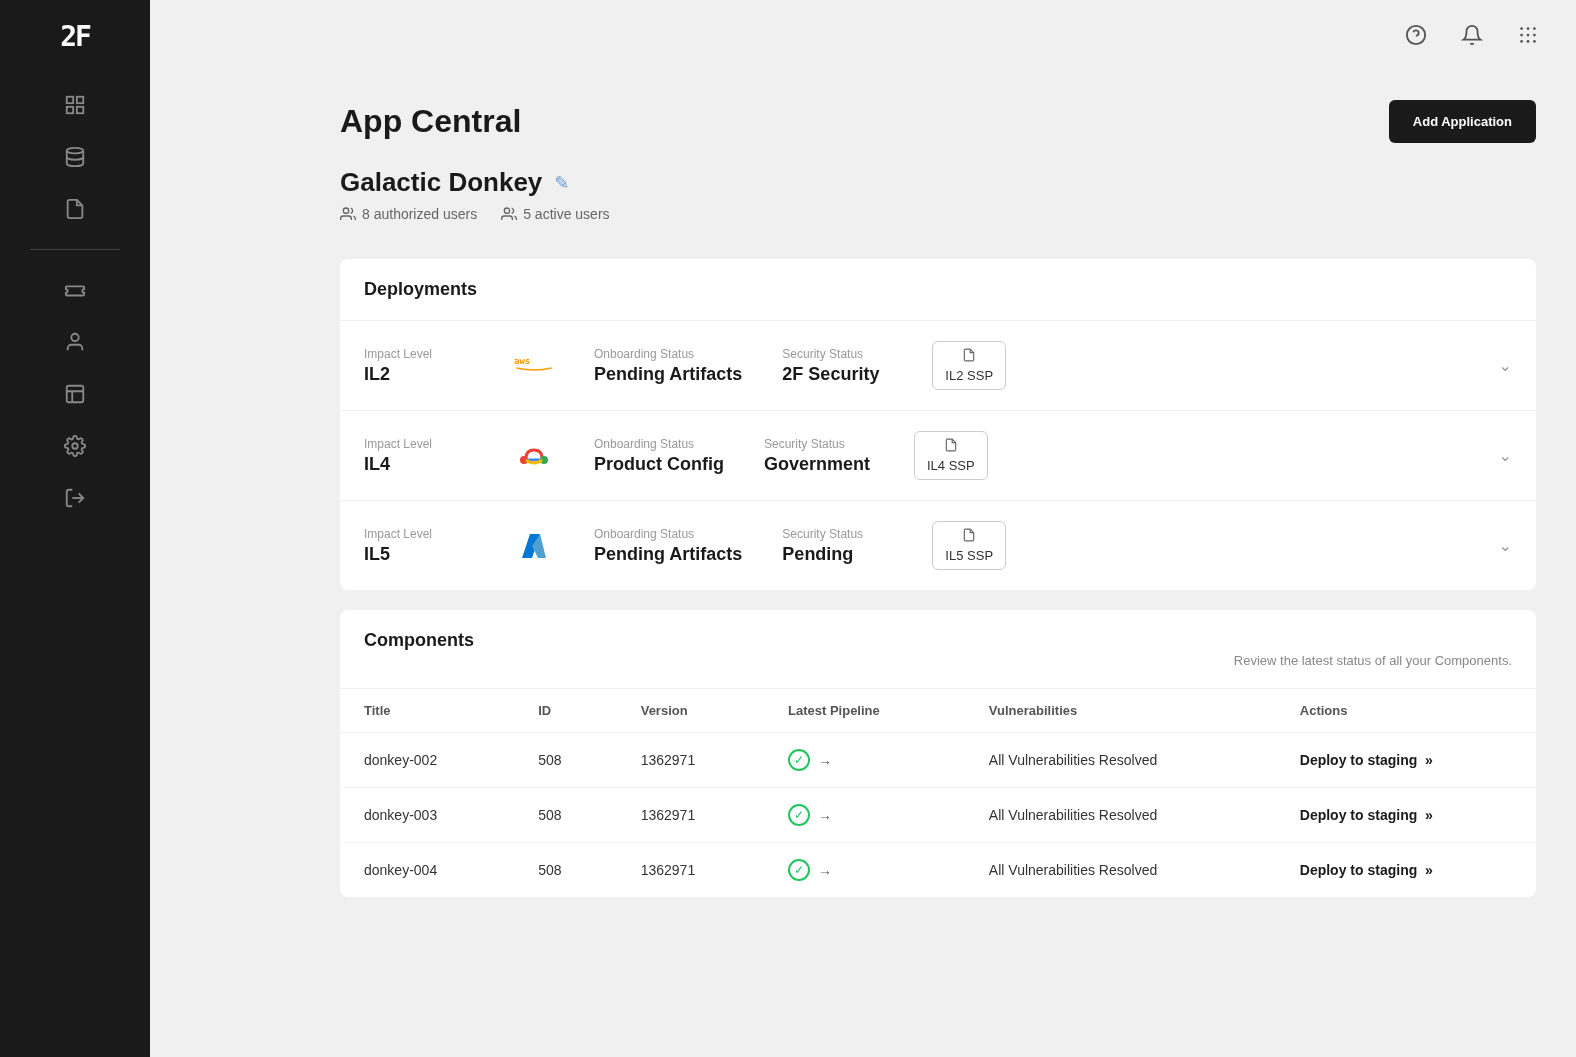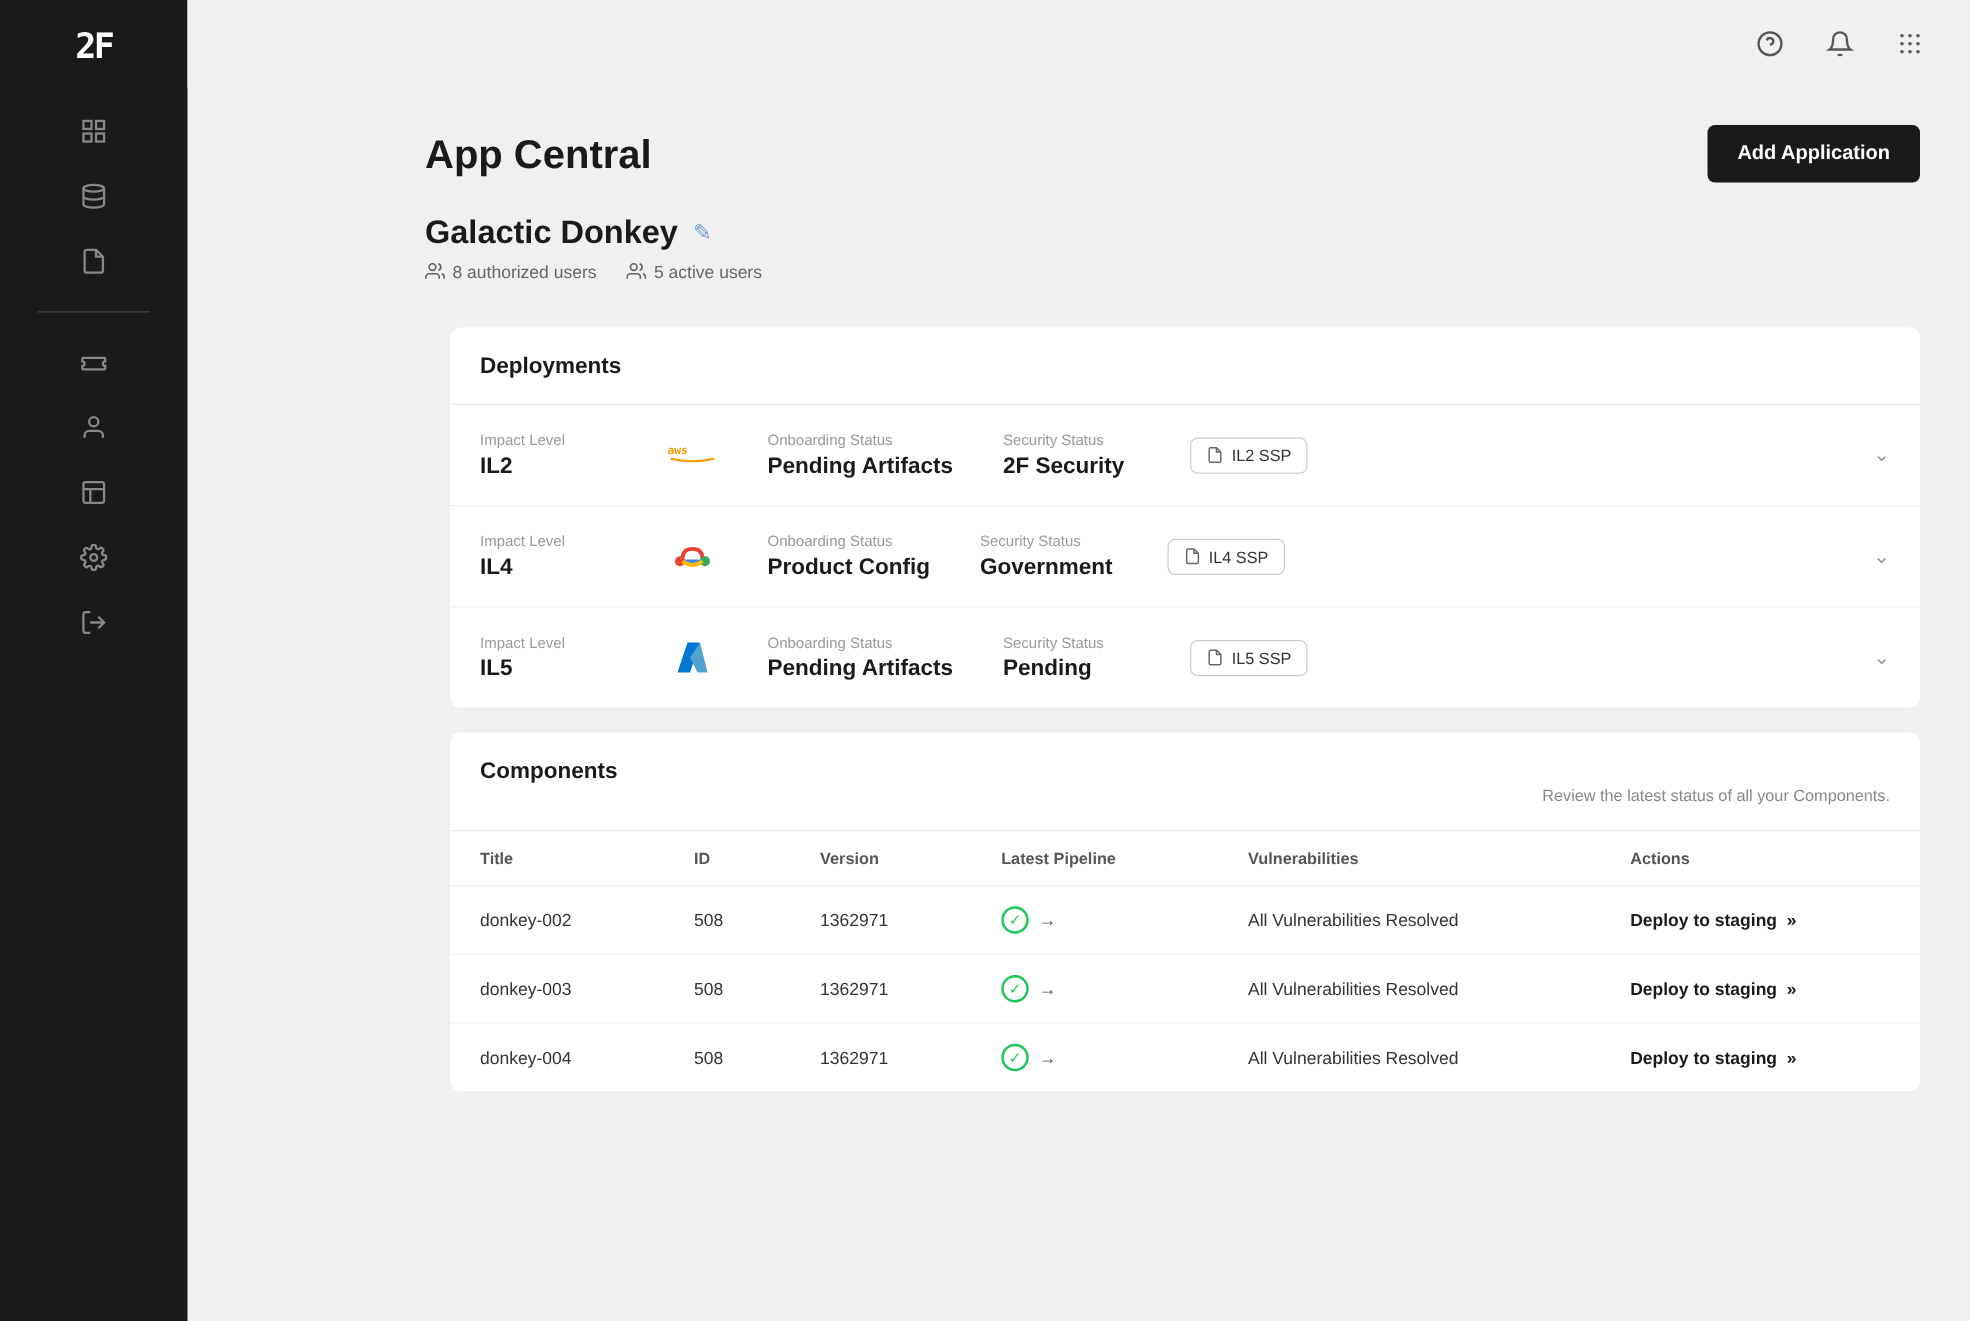--- a/index.html
+++ b/index.html
@@ -98,21 +98,21 @@
       font-weight: 700;
       color: #1a1a1a;
       text-align: center;
     }
     .add-app-btn {
       background: #1a1a1a;
       color: white;
       border: none;
       padding: 14px 24px;
       border-radius: 6px;
-      font-size: 16px;
+      font-size: 13px;
       font-weight: 600;
       cursor: pointer;
       white-space: nowrap;
     }
 
     
     .app-title-row {
       display: flex;
       align-items: center;
       gap: 12px;
@@ -141,21 +141,20 @@
       align-items: center;
       gap: 6px;
     }
 
     
     .card {
       background: white;
       border-radius: 8px;
       margin-bottom: 20px;
       overflow: hidden;
-      margin-left: 20px;
     }
     .card-header {
       padding: 20px 24px;
       border-bottom: 1px solid #eee;
     }
     .card-title {
       font-size: 18px;
       font-weight: 700;
       color: #1a1a1a;
     }
@@ -204,20 +203,21 @@
       display: flex;
       align-items: center;
       gap: 6px;
       border: 1.5px solid #ccc;
       border-radius: 6px;
       padding: 6px 12px;
       font-size: 13px;
       font-weight: 500;
       color: #333;
       cursor: pointer;
+      flex-direction: column;
     }
     .ssp-badge svg { width: 14px; height: 14px; color: #666; }
     .deployment-chevron {
       margin-left: auto;
       color: #999;
       font-size: 16px;
       cursor: pointer;
     }
 
     

